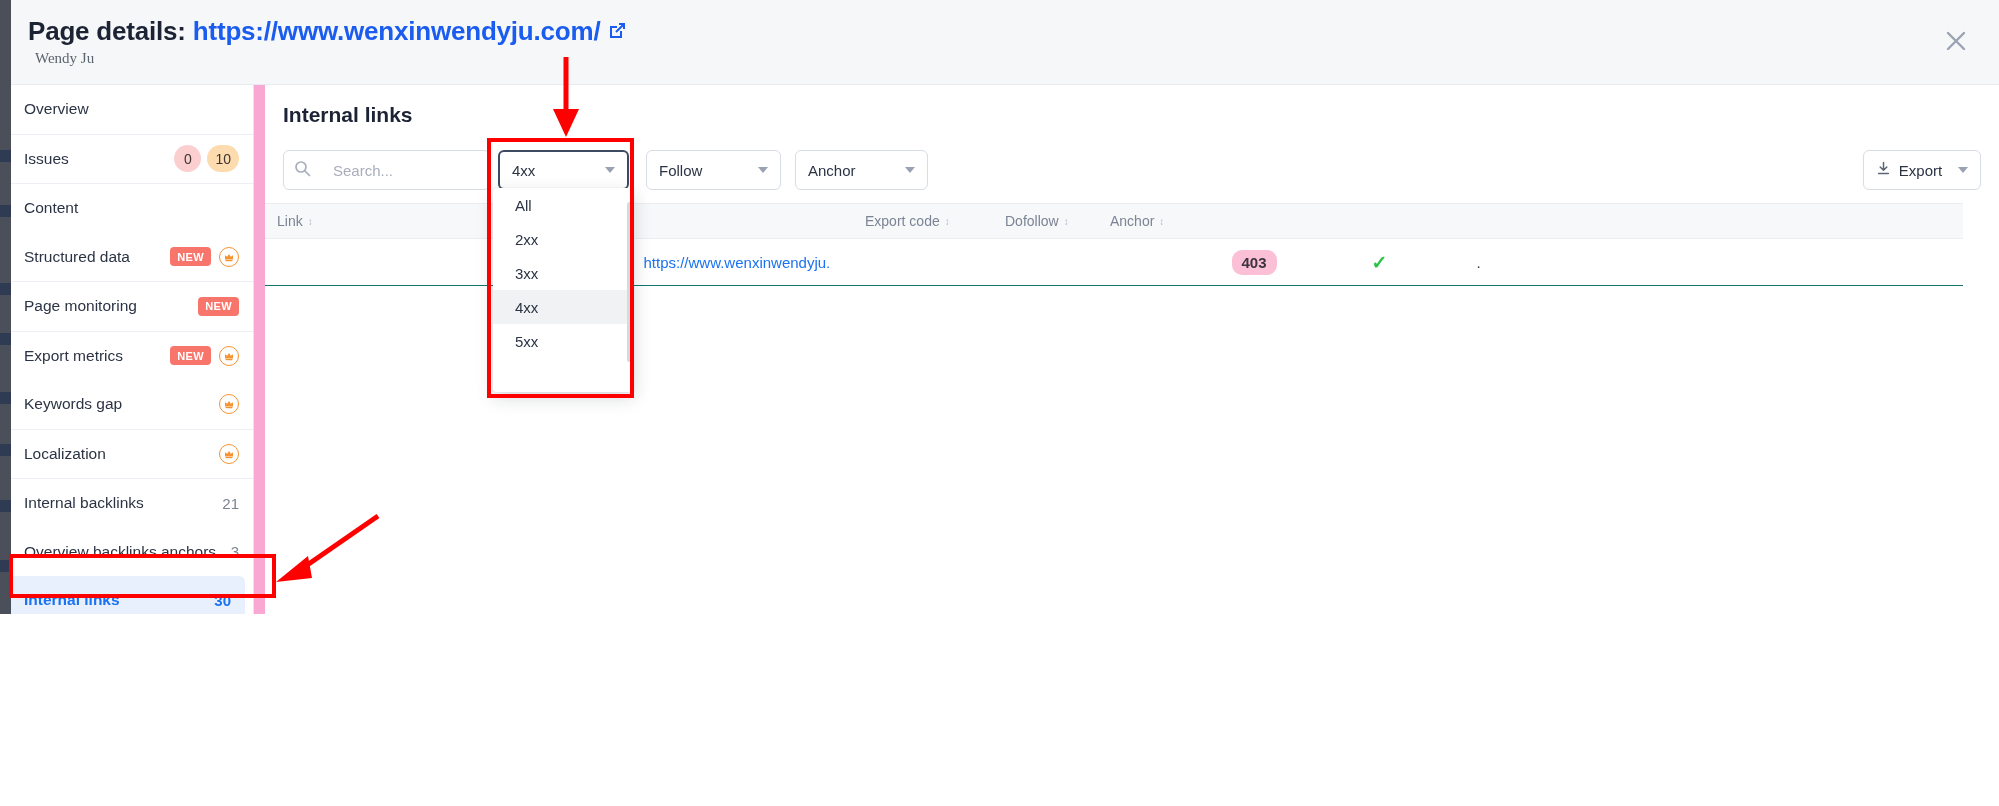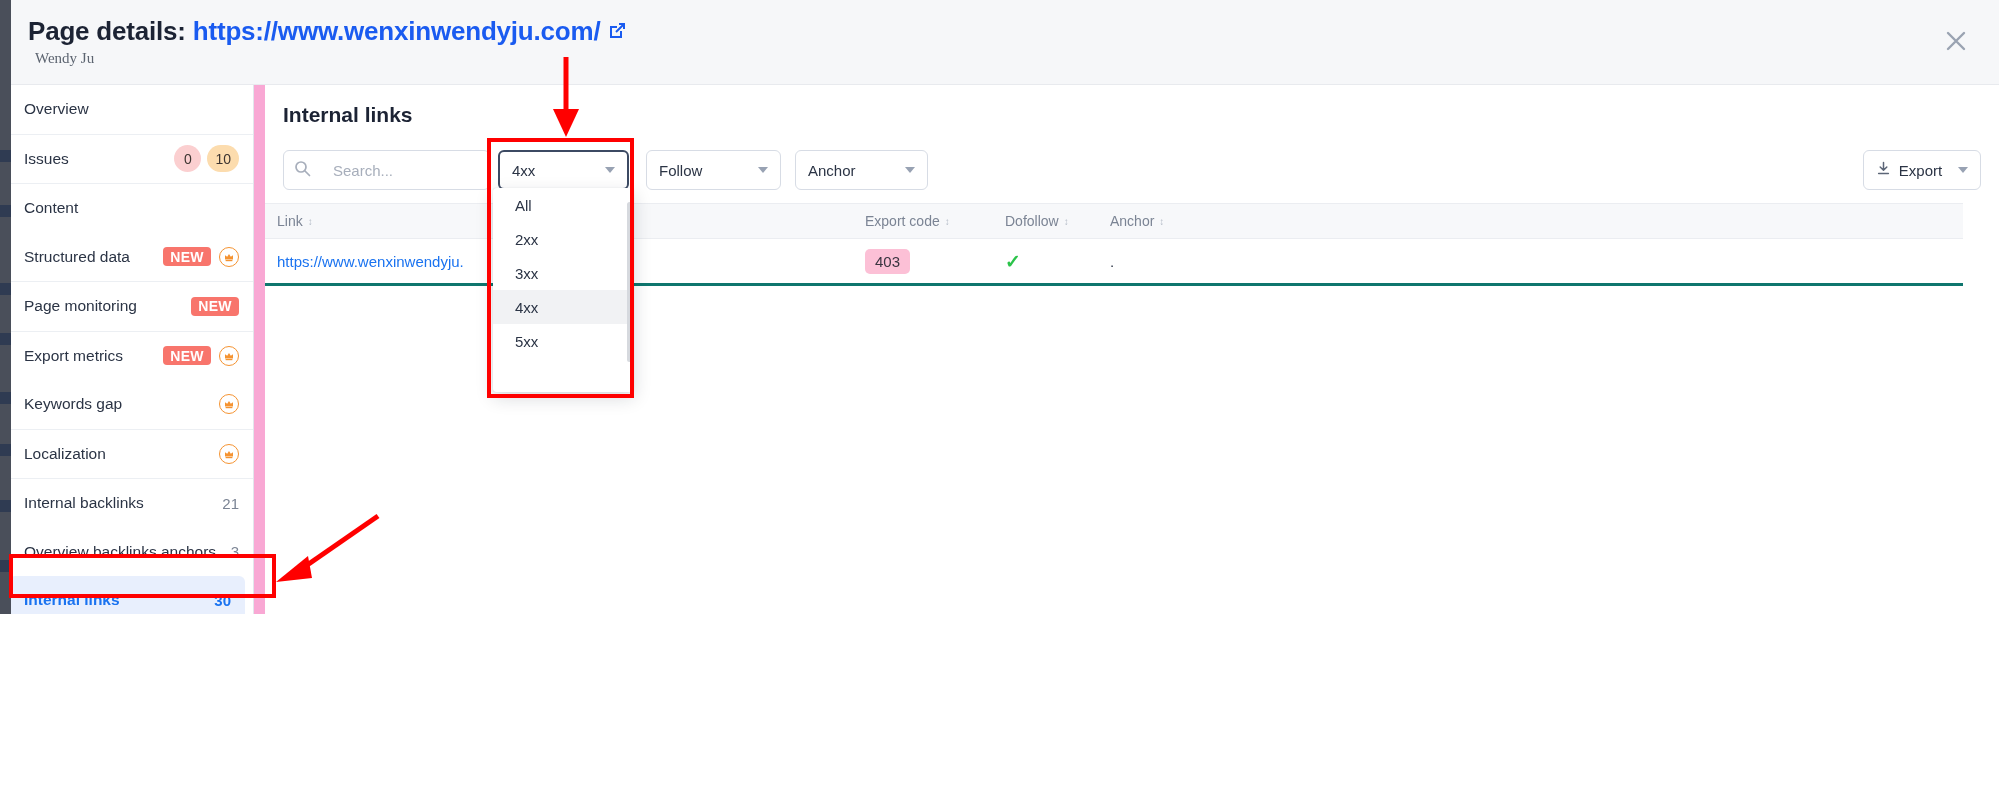--- a/index.html
+++ b/index.html
@@ -96,21 +96,21 @@
     font-size: 14px; color: #3c3430;
     padding: 0 8px;
     margin-left: 6px;
   }
   .pill.pink { background: #fbcfd0; }
   .pill.orange { background: #fcdcae; }
   .badge-new {
     display: inline-flex; align-items: center; justify-content: center;
     height: 19px; padding: 0 7px;
     background: #f8756c; color: #ffffff;
-    font-size: 14px; font-weight: bold;
+    font-size: 11px; font-weight: bold;
     border-radius: 4px; letter-spacing: 0.4px;
     margin-left: 6px;
   }
   .premium {
     display: inline-flex; align-items: center; justify-content: center;
     width: 20px; height: 20px; margin-left: 8px;
     border: 1.6px solid #f59331; border-radius: 50%;
   }
   
   .main {
@@ -170,37 +170,38 @@
     display: flex; align-items: center;
     height: 36px;
     background: #f7f8fa;
     border-top: 1px solid #ebedf1;
     border-bottom: 1px solid #ebedf1;
     font-size: 14px; color: #7b8494;
   }
   .tbody-row {
     display: flex; align-items: center;
     height: 47px;
-    border-bottom: 3px solid #0f766e;
+    border-bottom: 1px solid #0f766e;
     font-size: 15px;
+    justify-content: center;
   }
   .col-link   { width: 600px; padding-left: 12px; }
   .col-status { width: 140px; }
   .col-dofo   { width: 105px; }
   .col-anchor { width: 120px; }
   .sort-ico {
     display: inline-block; margin-left: 5px; color: #b3bac6;
     font-size: 10px; line-height: 10px; vertical-align: 1px;
   }
   .cell-link { color: #1a73f0; text-decoration: none; white-space: nowrap; }
   .status-badge {
     display: inline-flex; align-items: center; justify-content: center;
     height: 25px; padding: 0 10px;
     background: #fcc0d6; color: #3a3440;
-    border-radius: 5px; font-size: 15px;
+    border-radius: 10px; font-size: 15px; font-weight: bold;
   }
   .check { color: #2bc34a; font-size: 19px; font-weight: bold; }
   .anchor-dot { color: #2b3445; }
   
   .dropdown {
     position: absolute;
     left: 493px; top: 188px;
     width: 141px; height: 204px;
     background: #ffffff;
     border-radius: 3px;

